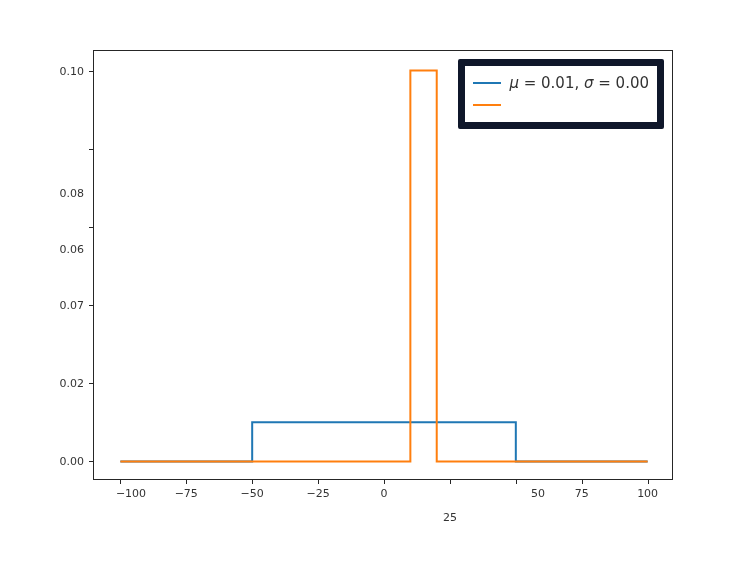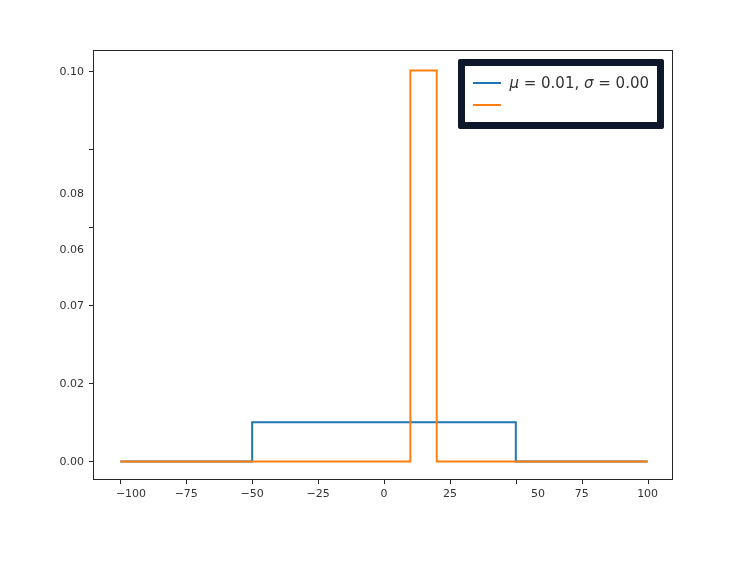--- a/index.html
+++ b/index.html
@@ -105,21 +105,21 @@
     <div class="tick-mark x-tick-mark" style="left: 158.182px;"></div>
     <div class="tick-label x-tick-label" style="left: 158.182px;">−50</div>
 
     <div class="tick-mark x-tick-mark" style="left: 224.091px;"></div>
     <div class="tick-label x-tick-label" style="left: 224.091px;">−25</div>
 
     <div class="tick-mark x-tick-mark" style="left: 290px;"></div>
     <div class="tick-label x-tick-label" style="left: 290px;">0</div>
 
     <div class="tick-mark x-tick-mark" style="left: 355.909px;"></div>
-    <div class="tick-label x-tick-label" style="left: 355.909px;">25</div>
+    <div class="tick-label x-tick-label" style="left: 355.909px; margin-top: 24px;">25</div>
 
     <div class="tick-mark x-tick-mark" style="left: 421.818px;"></div>
     <div class="tick-label x-tick-label" style="left: 444px;">50</div>
 
     <div class="tick-mark x-tick-mark" style="left: 487.727px;"></div>
     <div class="tick-label x-tick-label" style="left: 487.727px;">75</div>
 
     <div class="tick-mark x-tick-mark" style="left: 553.636px;"></div>
     <div class="tick-label x-tick-label" style="left: 553.636px;">100</div>
 

